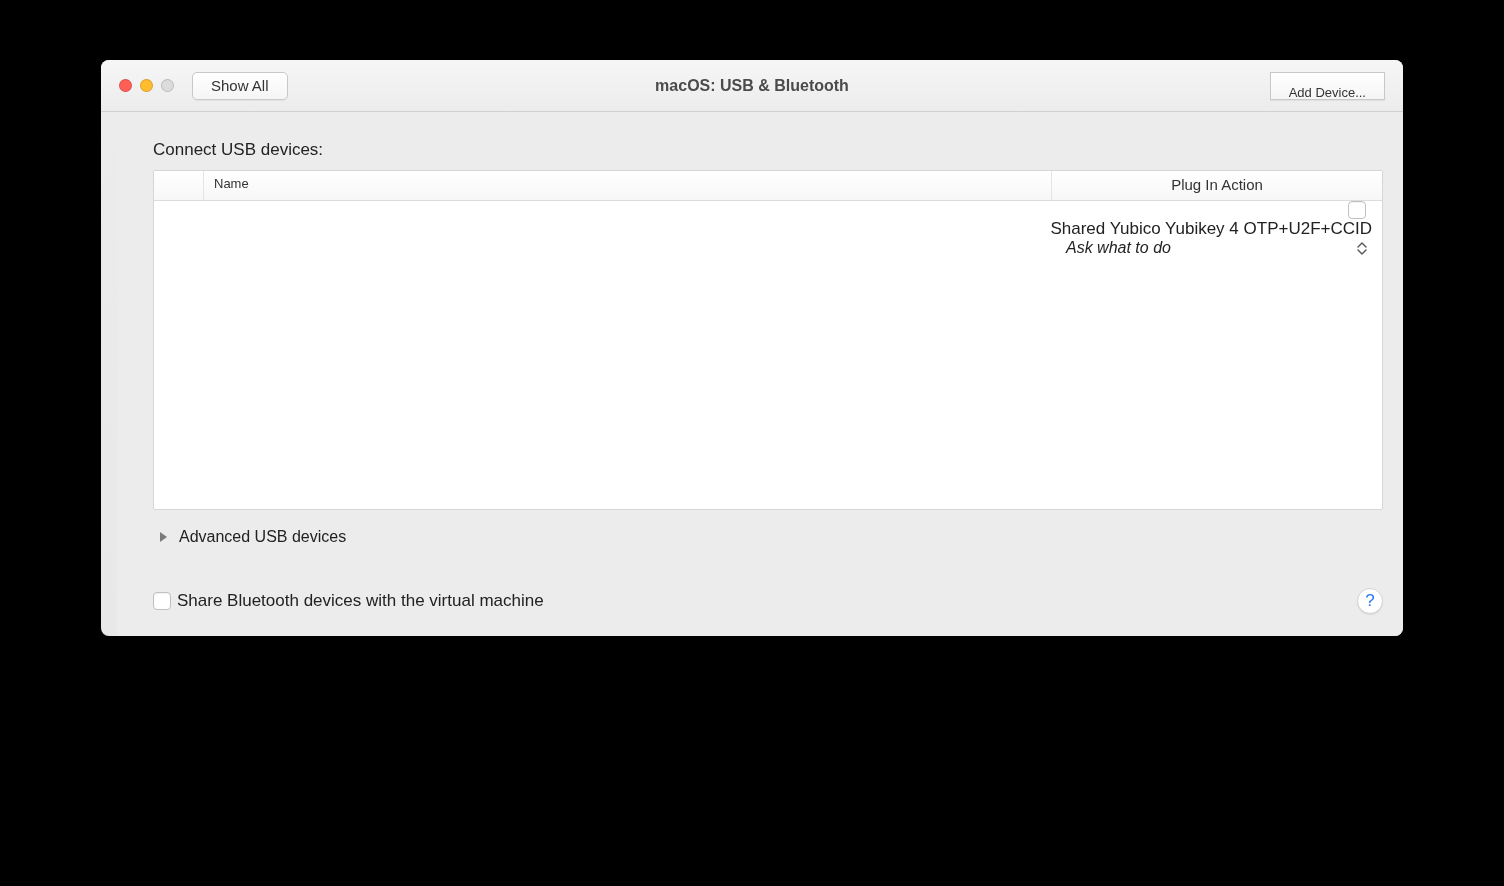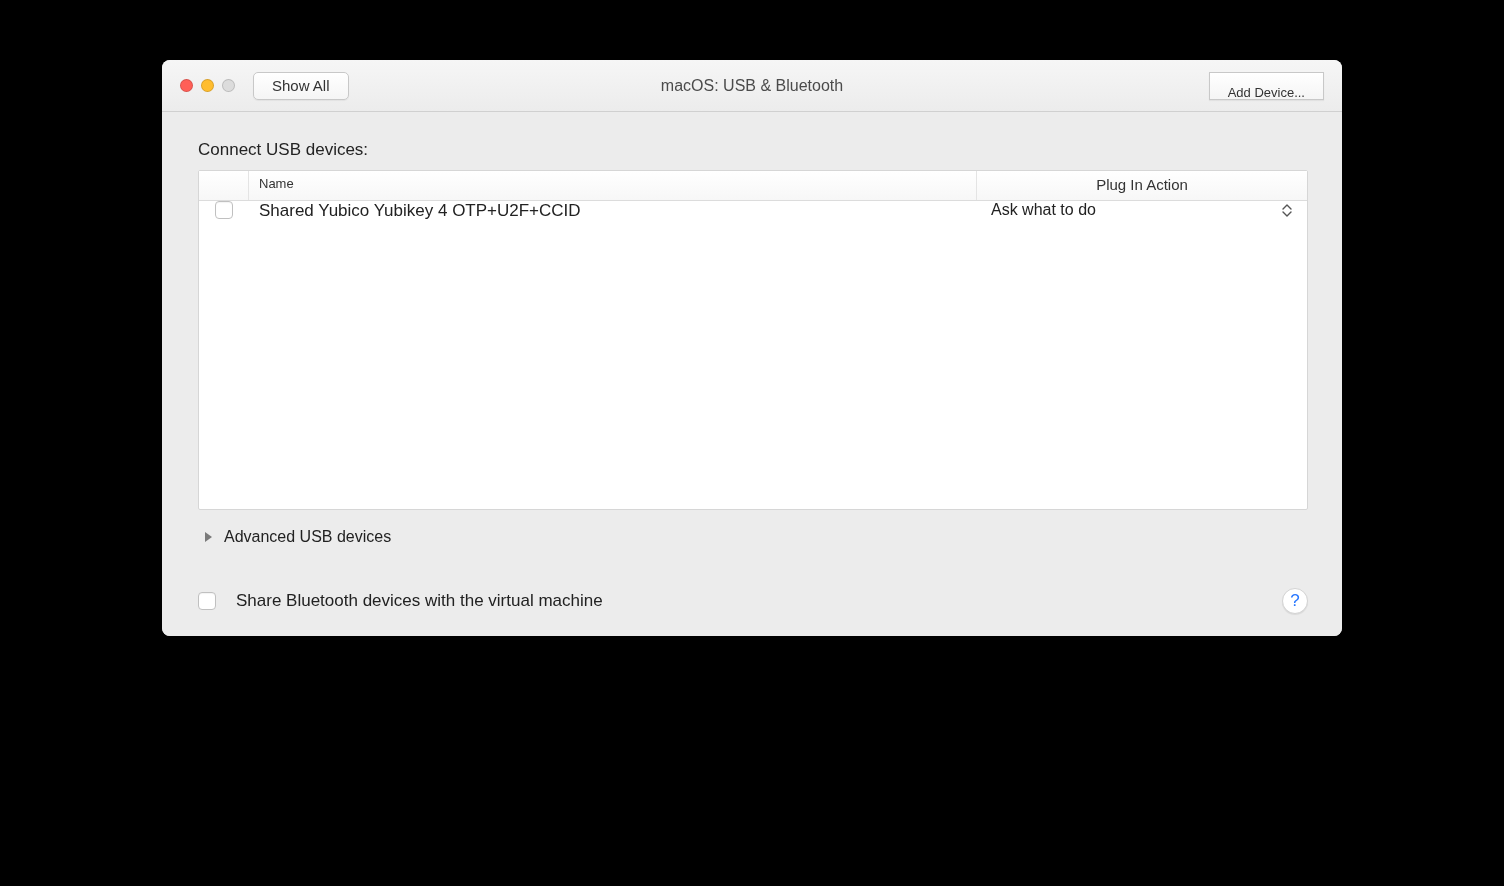--- a/index.html
+++ b/index.html
@@ -7,21 +7,21 @@
       background: #000000;
       width: 1504px;
       height: 886px;
       font-family: -apple-system, BlinkMacSystemFont, "Helvetica Neue", Arial, sans-serif;
       display: flex;
       align-items: flex-start;
       justify-content: center;
       padding-top: 60px;
     }
     .window {
-      width: 1180px;
+      width: 1302px;
       background: linear-gradient(to bottom, #ececec 0%, #e8e8e8 100%);
       border-radius: 8px;
       box-shadow: 0 20px 60px rgba(0,0,0,0.5);
       overflow: hidden;
     }
     .titlebar {
       height: 52px;
       background: linear-gradient(to bottom, #f6f6f6 0%, #ececec 100%);
       border-bottom: 1px solid #d0d0d0;
       display: flex;
@@ -54,37 +54,38 @@
       color: #333;
       box-shadow: 0 1px 1px rgba(0,0,0,0.05);
       cursor: default;
     }
     .window-title {
       position: absolute;
       left: 50%;
       transform: translateX(-50%);
       font-size: 16px;
       color: #4b4b4b;
-      font-weight: 400;
+      font-weight: 700;
     }
     .add-device-btn {
       margin-left: auto;
       height: 28px;
       padding: 12px 18px;
       background: linear-gradient(to bottom, #ffffff, #f5f5f5);
       border: 1px solid #c8c8c8;
       border-radius: 0;
       font-size: 13px;
       color: #333;
       box-shadow: 0 1px 1px rgba(0,0,0,0.05);
       cursor: default;
     }
     .body {
-      padding: 28px 34px 22px 36px;
+      padding: 28px 20px 22px 36px;
       background: #ececec;
+      margin-left: 16px;
     }
     .section-label {
       font-size: 17px;
       color: #232323;
       margin-bottom: 10px;
     }
     .device-table {
       width: 100%;
       background: #ffffff;
       border: 1px solid #d6d6d6;
@@ -116,23 +117,24 @@
       font-size: 15px;
       color: #333;
       text-align: center;
     }
     .table-body {
       flex: 1;
       overflow: auto;
     }
     .table-row {
       display: flex;
-      align-items: flex-start;
+      align-items: flex-end;
       height: 44px;
       padding: 0 0;
+      flex-direction: column;
     }
     .td-check {
       width: 50px;
       display: flex;
       justify-content: center;
       align-items: center;
     }
     .mac-checkbox {
       width: 18px;
       height: 18px;
@@ -149,20 +151,21 @@
     }
     .td-action {
       width: 330px;
       display: flex;
       align-items: center;
       padding: 0 14px 0 14px;
       font-size: 16px;
     }
     .td-action .action-text {
       flex: 1;
+      font-style: italic;
     }
     .action-disabled { color: #9a9a9a; }
     .action-enabled { color: #222; }
     .stepper {
       width: 12px;
       display: flex;
       flex-direction: column;
       align-items: center;
       gap: 1px;
     }
@@ -180,21 +183,21 @@
     }
     .bottom-row {
       display: flex;
       align-items: center;
       margin-top: 42px;
       padding: 0 0 0 0;
     }
     .share-bt {
       display: flex;
       align-items: center;
-      gap: 20px;
+      gap: 6px;
     }
     .share-label {
       font-size: 17px;
       color: #222;
     }
     .help-btn {
       margin-left: auto;
       width: 26px;
       height: 26px;
       border-radius: 50%;

